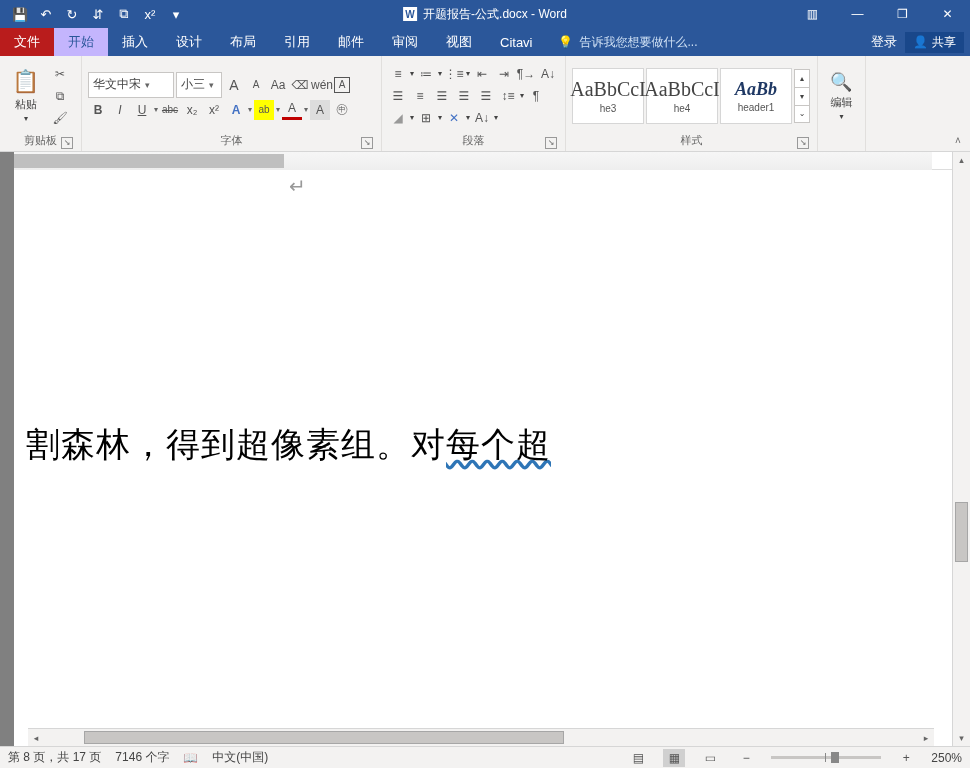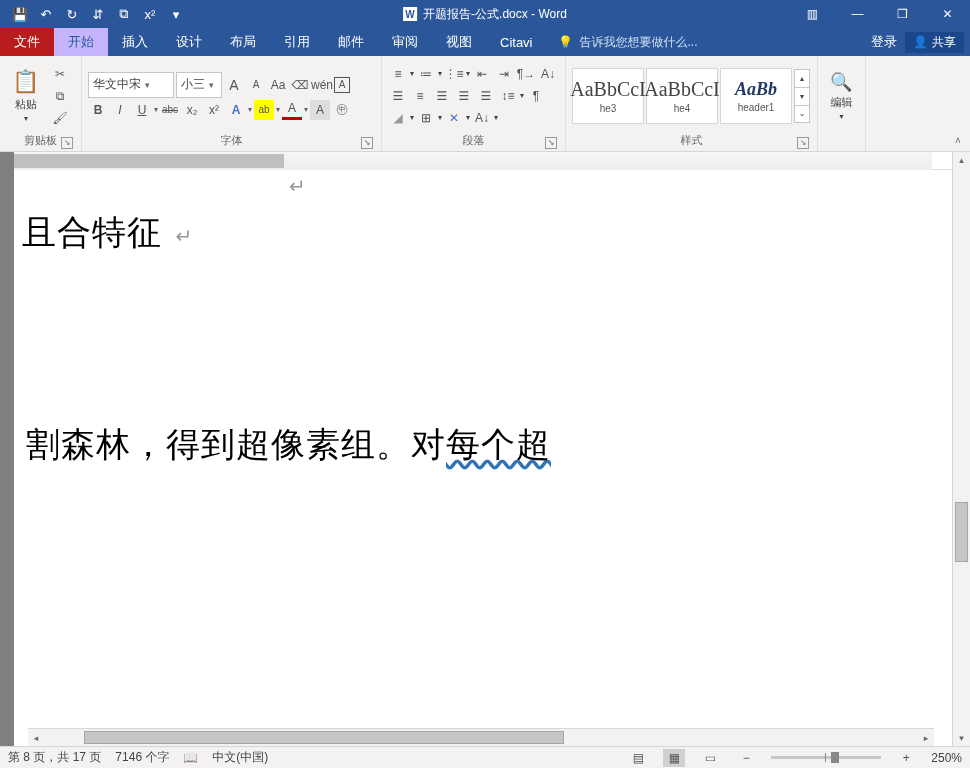--- a/index.html
+++ b/index.html
@@ -267,24 +267,20 @@
 
 <div class="workspace">
   <div class="dark-margin"></div>
   <div class="page-area">
     <div class="ruler-area">
       <div class="ruler">
           <div class="dark"></div>
         </div>
     </div>
     <span class="para-mark" style="left:275px; top:22px;">↵</span>
-    <div class="page-text1">
-      <span>且合特征</span>
-      <span class="para-mark" style="position:static;vertical-align:middle;margin-left:4px">↵</span>
-    </div>
     <div class="page-text2">
       <span>割森林，得到超像素组。对</span><span class="wavy">每个超</span>
     </div>
     <div class="hscroll-row">
       <div class="harrow">◂</div>
       <div class="hscroll">
           <div class="hthumb"></div>
         </div>
       <div class="harrow">▸</div>
     </div>

